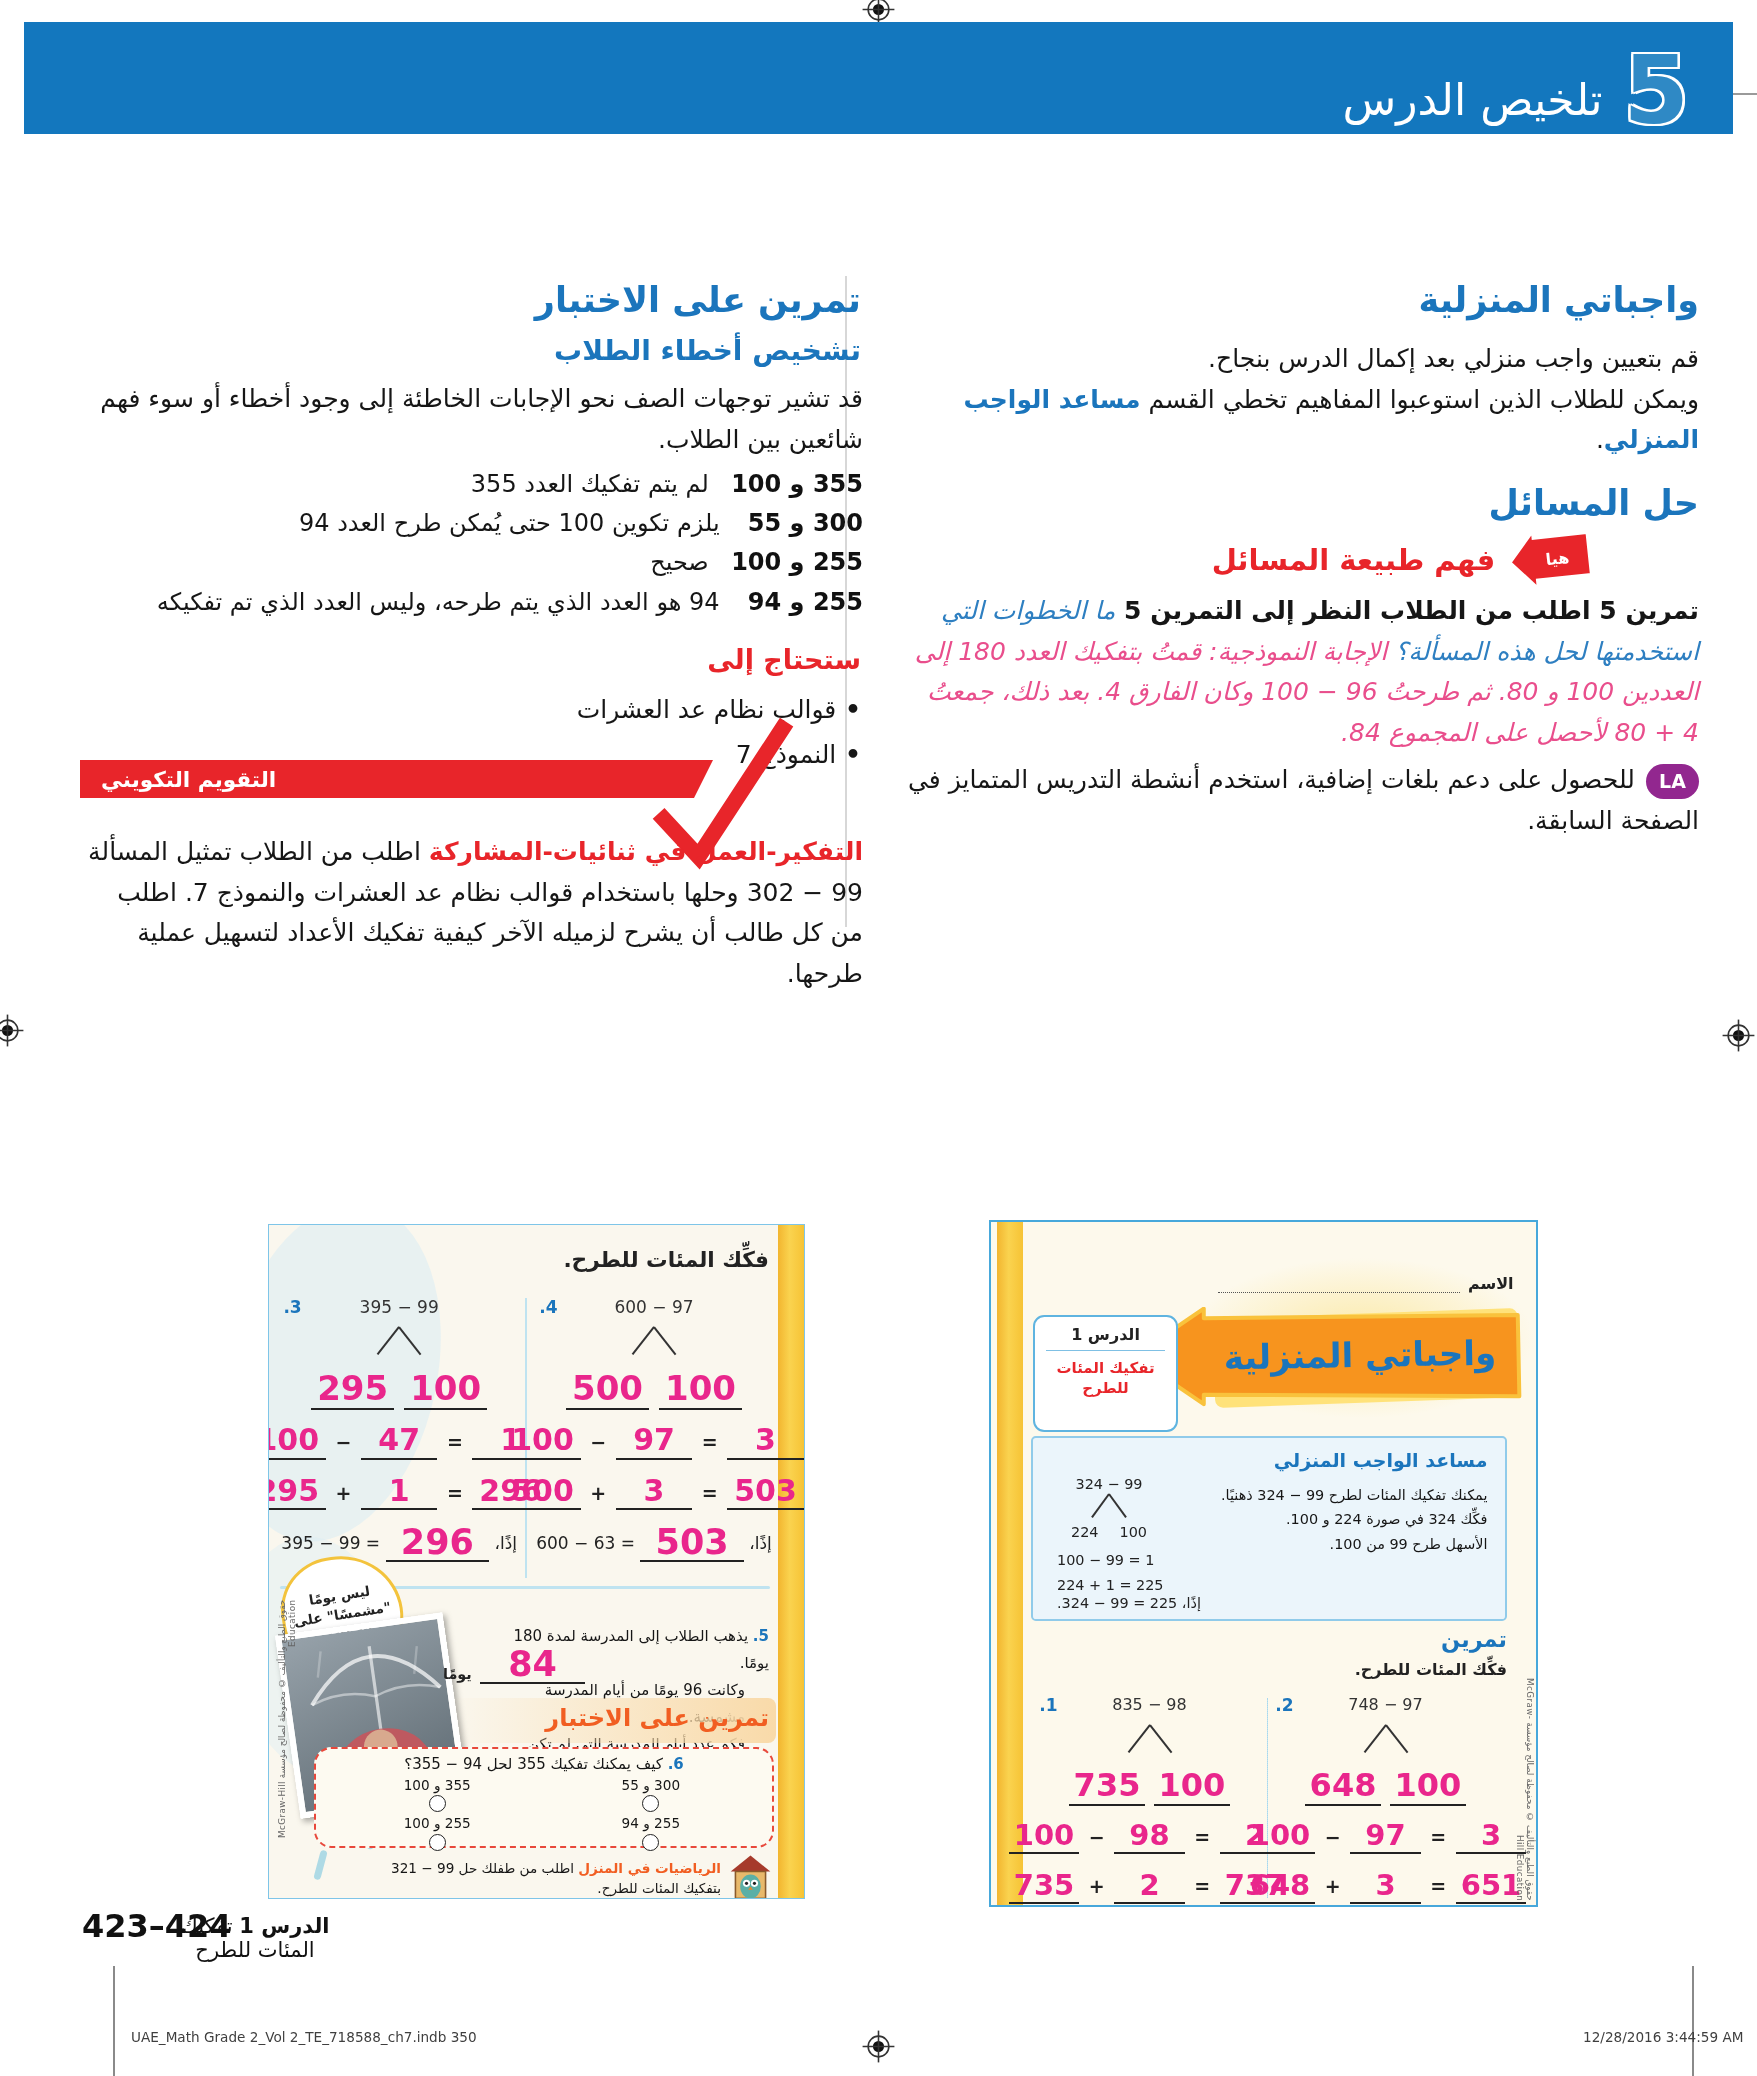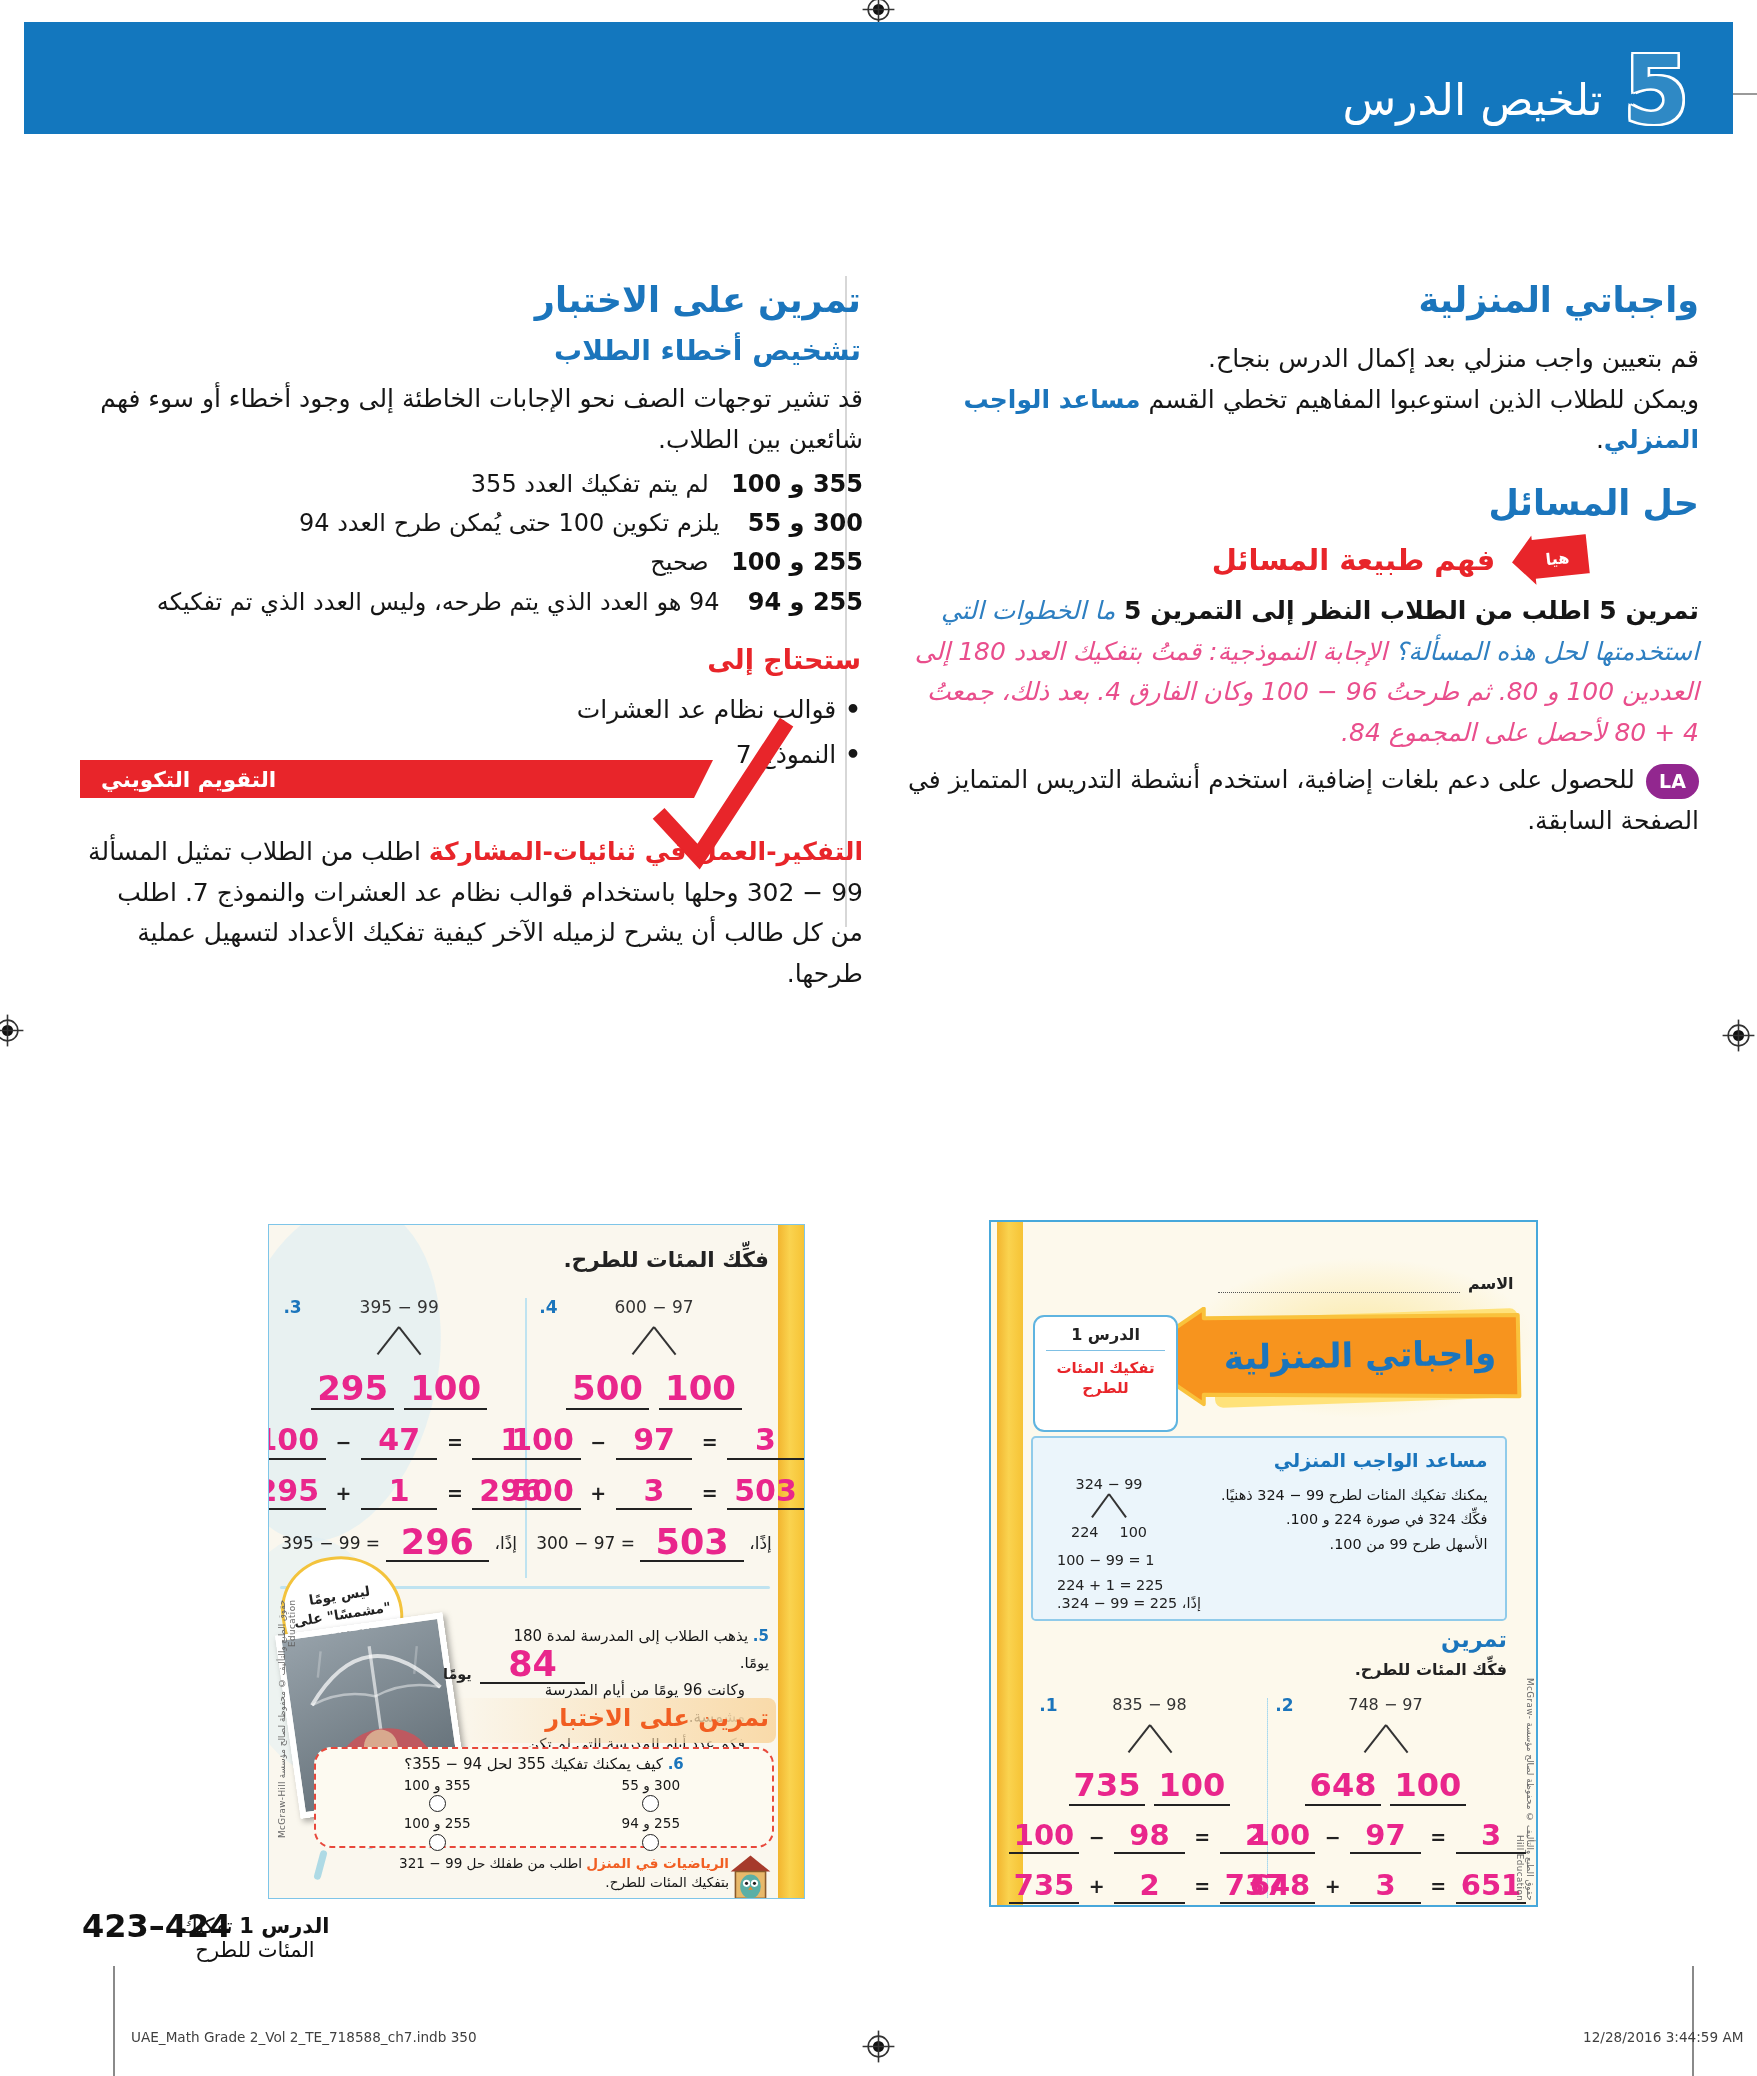--- a/index.html
+++ b/index.html
@@ -74,21 +74,21 @@
   .ans-line{display:flex;align-items:flex-end;gap:8px;direction:rtl;}
   .ans-line .unit{font-size:14.4px;color:#222;padding-bottom:1.6px;font-weight:bold;}
   .tp-band{position:absolute;left:180px;top:473px;width:327px;height:45px;background:linear-gradient(to left,#F9DAA9,rgba(249,218,169,0));border-radius:8px;}
   .tp-head{position:absolute;right:35px;top:479px;font-size:24px;font-weight:bold;color:#F15E22;}
   .dash-box{position:absolute;left:45px;top:522px;width:460px;height:101px;border:2.4px dashed #E8483B;border-radius:17.6px;background:#FDFAF1;box-sizing:border-box;padding:6.4px 14.4px;}
   .q-line{font-size:15px;color:#161616;text-align:center;}
   .opt-grid{display:grid;grid-template-columns:1fr 1fr;direction:ltr;margin-top:3.2px;row-gap:3.2px;}
   .opt{display:flex;flex-direction:column;align-items:center;gap:2.4px;}
   .opt-label{font-size:13.6px;color:#161616;direction:rtl;}
   .radio{width:15px;height:15px;border:1.6px solid #222;border-radius:50%;background:#fff;}
-  .mah-row{position:absolute;left:96px;right:32px;top:629px;display:flex;direction:rtl;}
+  .mah-row{position:absolute;left:96px;right:32px;top:629px;display:flex;align-items:center;gap:8px;direction:rtl;}
   .mah-text{font-size:13.6px;color:#161616;text-align:right;line-height:1.4;}
   .mah-label{color:#F15E22;font-weight:bold;}
   
   .wb-right{left:989px;top:1220px;width:549px;height:687px;border:2.4px solid #47A8DB;background:#FDF9EC;}
   .glow{position:absolute;left:200px;top:36px;width:343px;height:160px;background:radial-gradient(closest-side,#FBE9A6,rgba(251,233,166,0));}
   .name-row{position:absolute;right:22.4px;top:51px;width:296px;display:flex;align-items:flex-end;gap:8px;}
   .name-label{font-size:16px;font-weight:bold;color:#222;}
   .name-line{flex:1;border-bottom:1.6px dotted #555;height:19px;}
   .hw-arrow{position:absolute;left:136px;top:85px;width:399px;height:102px;}
   .hw-arrow-title{position:absolute;left:225px;top:113px;width:288px;text-align:center;font-size:34px;font-weight:bold;color:#1B75BC;transform:rotate(-1deg);}
@@ -285,21 +285,21 @@
           <span class="op">=</span>
           <span class="blank">3</span>
         </div>
       <div class="eq-row">
           <span class="blank">500</span>
           <span class="op">+</span>
           <span class="blank">3</span>
           <span class="op">=</span>
           <span class="blank">503</span>
         </div>
-      <div class="final-row" dir="rtl"><span>إذًا،</span> <span class="final-eq"><span>300 − 97 =</span> <span class="ans">503</span></span><span></span></div>
+      <div class="final-row" dir="rtl"><span>إذًا،</span> <span class="final-eq"><span>600 − 63 =</span> <span class="ans">503</span></span><span></span></div>
     </div>
 
     <div class="divider-h" style="left:11.2px;top:361px;width:490px;"></div>
 
     <div class="bubble">ليس يومًا "مشمسًا" على الإطلاق.</div>
     <div class="bubble-tail1"></div>
     <div class="bubble-tail2"></div>
 
     <div class="photo">
       <svg width="144" height="160" viewBox="0 0 180 200">

